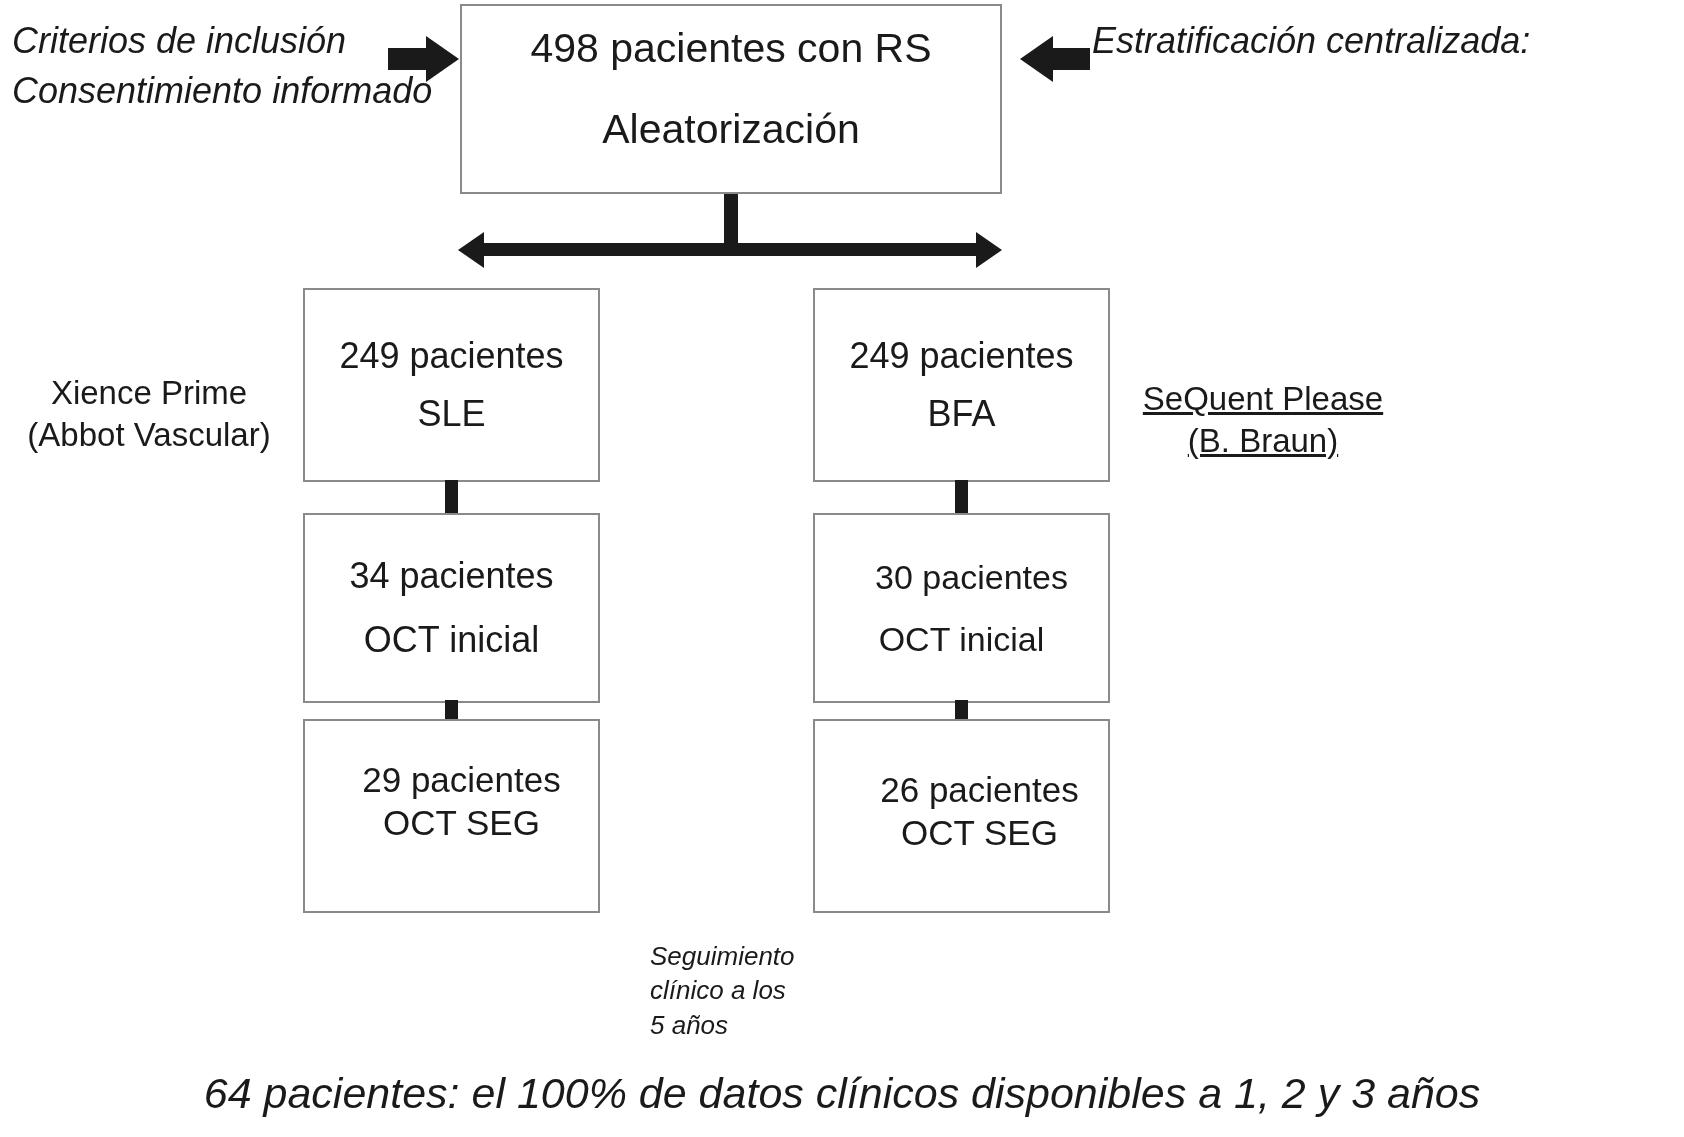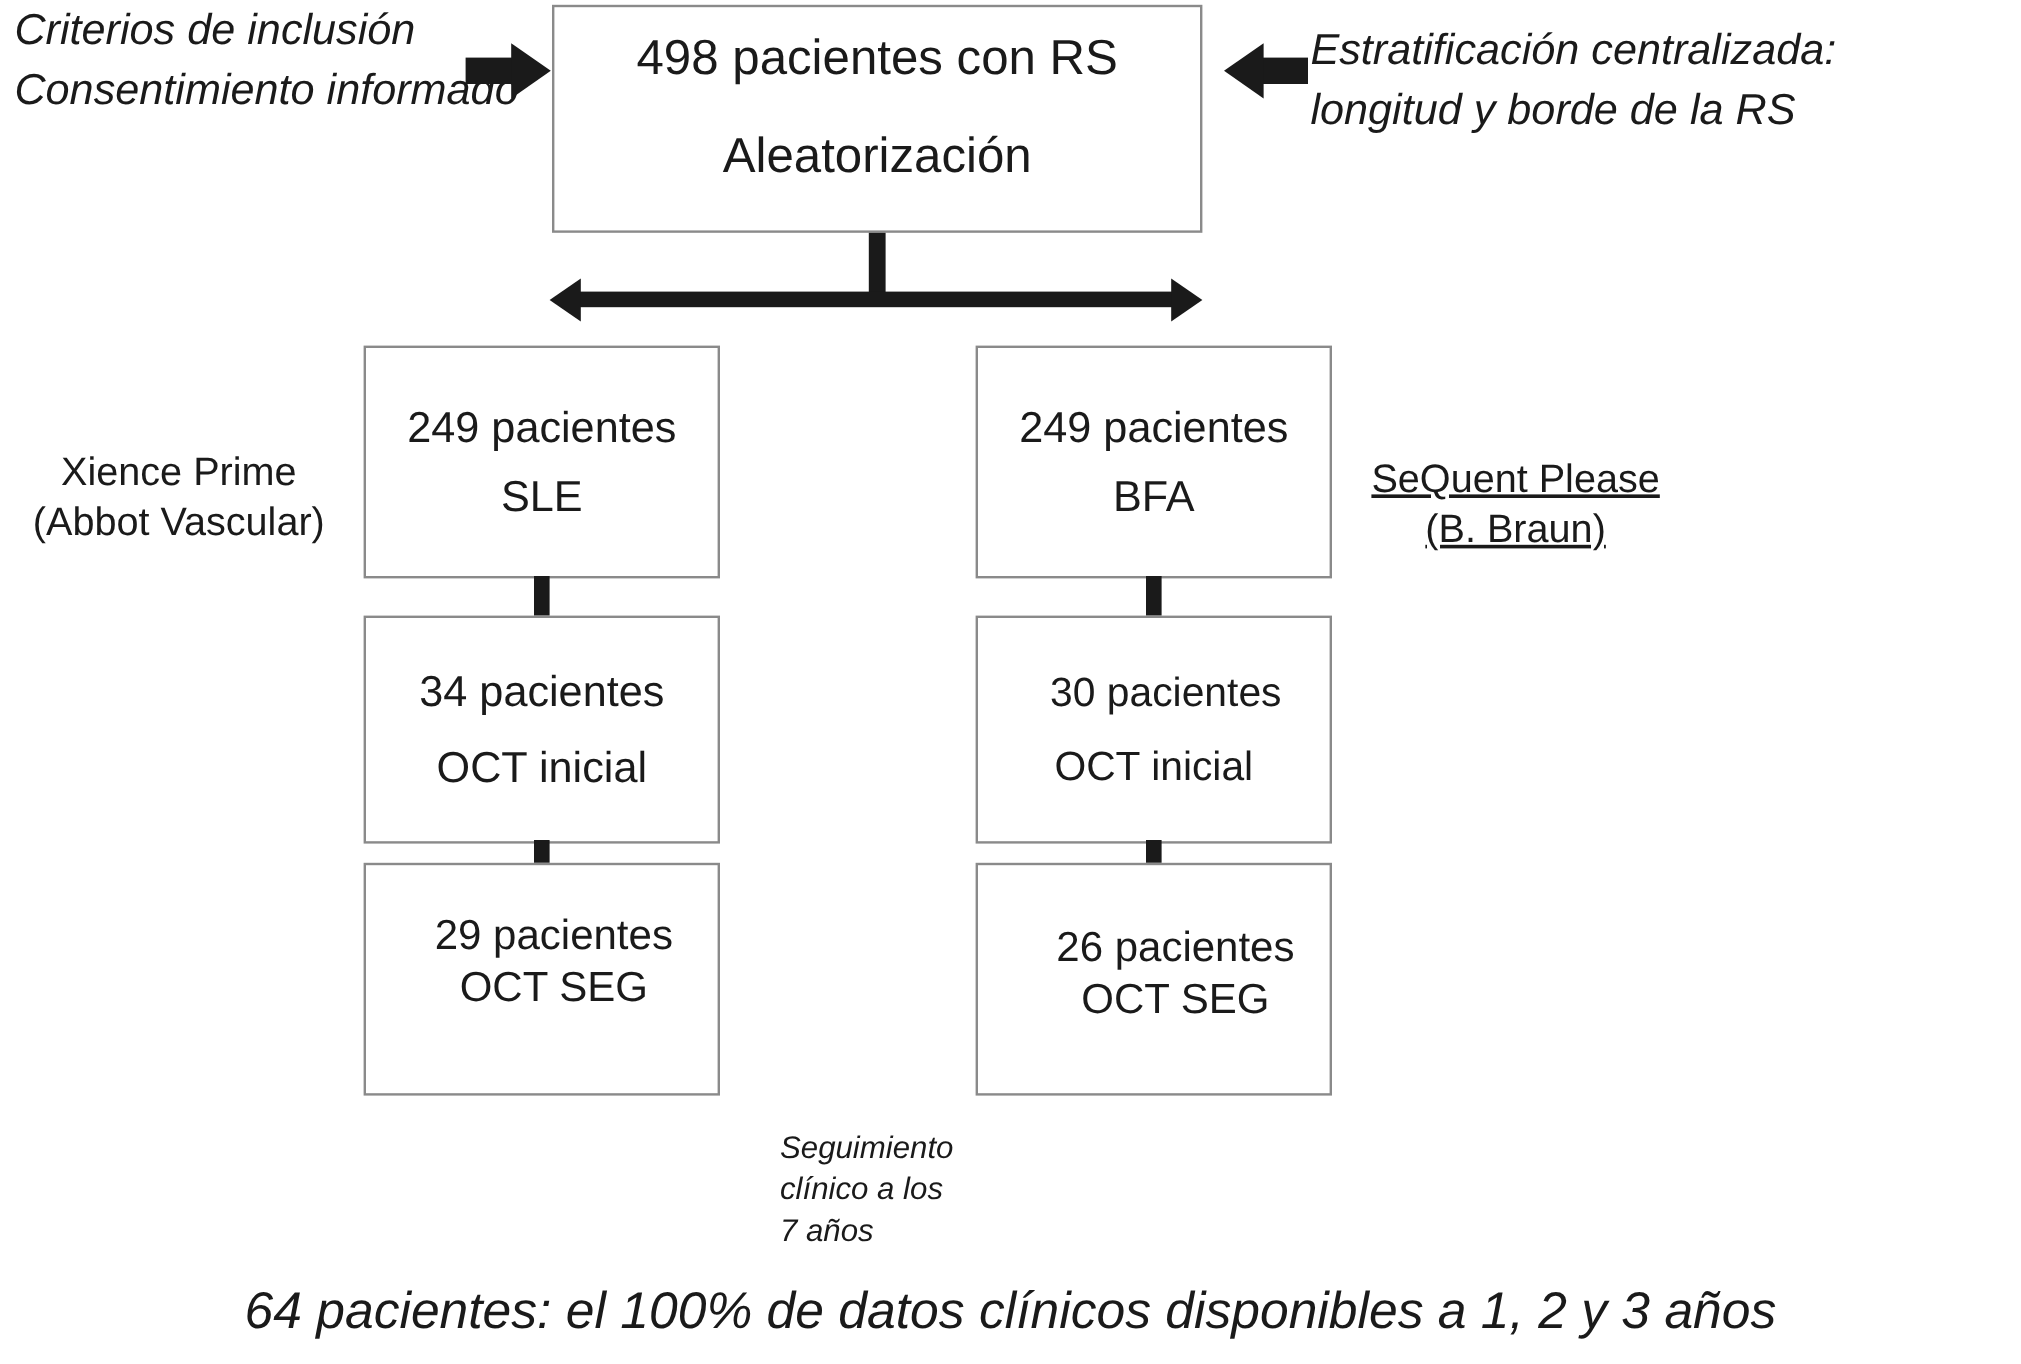--- a/index.html
+++ b/index.html
@@ -146,21 +146,21 @@
   .annot {
     position: absolute;
     font-style: italic;
     font-size: 36px;
     line-height: 1.38;
     color: #1a1a1a;
     white-space: nowrap;
   }
   #annot-left {
     left: 12px;
-    top: 0;
+    top: 16px;
     text-align: left;
   }
   #annot-right {
     left: 1092px;
     top: 16px;
     text-align: left;
   }
 
   .arrow {
     position: absolute;
@@ -256,21 +256,20 @@
 
   <div class="annot" id="annot-left">
     <span class="line">Criterios de inclusión</span><br>
     <span class="line">Consentimiento informado</span>
   </div>
   <div class="arrow" id="arrow-left-shaft"></div>
   <div class="arrow" id="arrow-left-head"></div>
 
   <div class="annot" id="annot-right">
     <span class="line">Estratificación centralizada:</span><br>
-    <span class="line">longitud y borde de la RS</span>
   </div>
   <div class="arrow" id="arrow-right-shaft"></div>
   <div class="arrow" id="arrow-right-head"></div>
 
   <div class="node-box" id="box-root">
     <span class="line l1">498 pacientes con RS</span>
     <span class="line l2">Aleatorización</span>
   </div>
 
   <div class="stem" id="root-stem"></div>
@@ -322,18 +321,18 @@
   <div class="link-stem" id="link-right-23"></div>
 
   <div class="node-box box-arm3" id="box-right-3">
     <span class="line l1">26 pacientes</span>
     <span class="line l2">OCT SEG</span>
   </div>
 
   <div id="followup-note">
     <span>Seguimiento</span><br>
     <span>clínico a los</span><br>
-    <span>7 años</span>
+    <span>5 años</span>
   </div>
 
   <div id="bottom-caption">64 pacientes: el 100% de datos clínicos disponibles a 1, 2 y 3 años</div>
 
 </div>
 
 </body></html>

